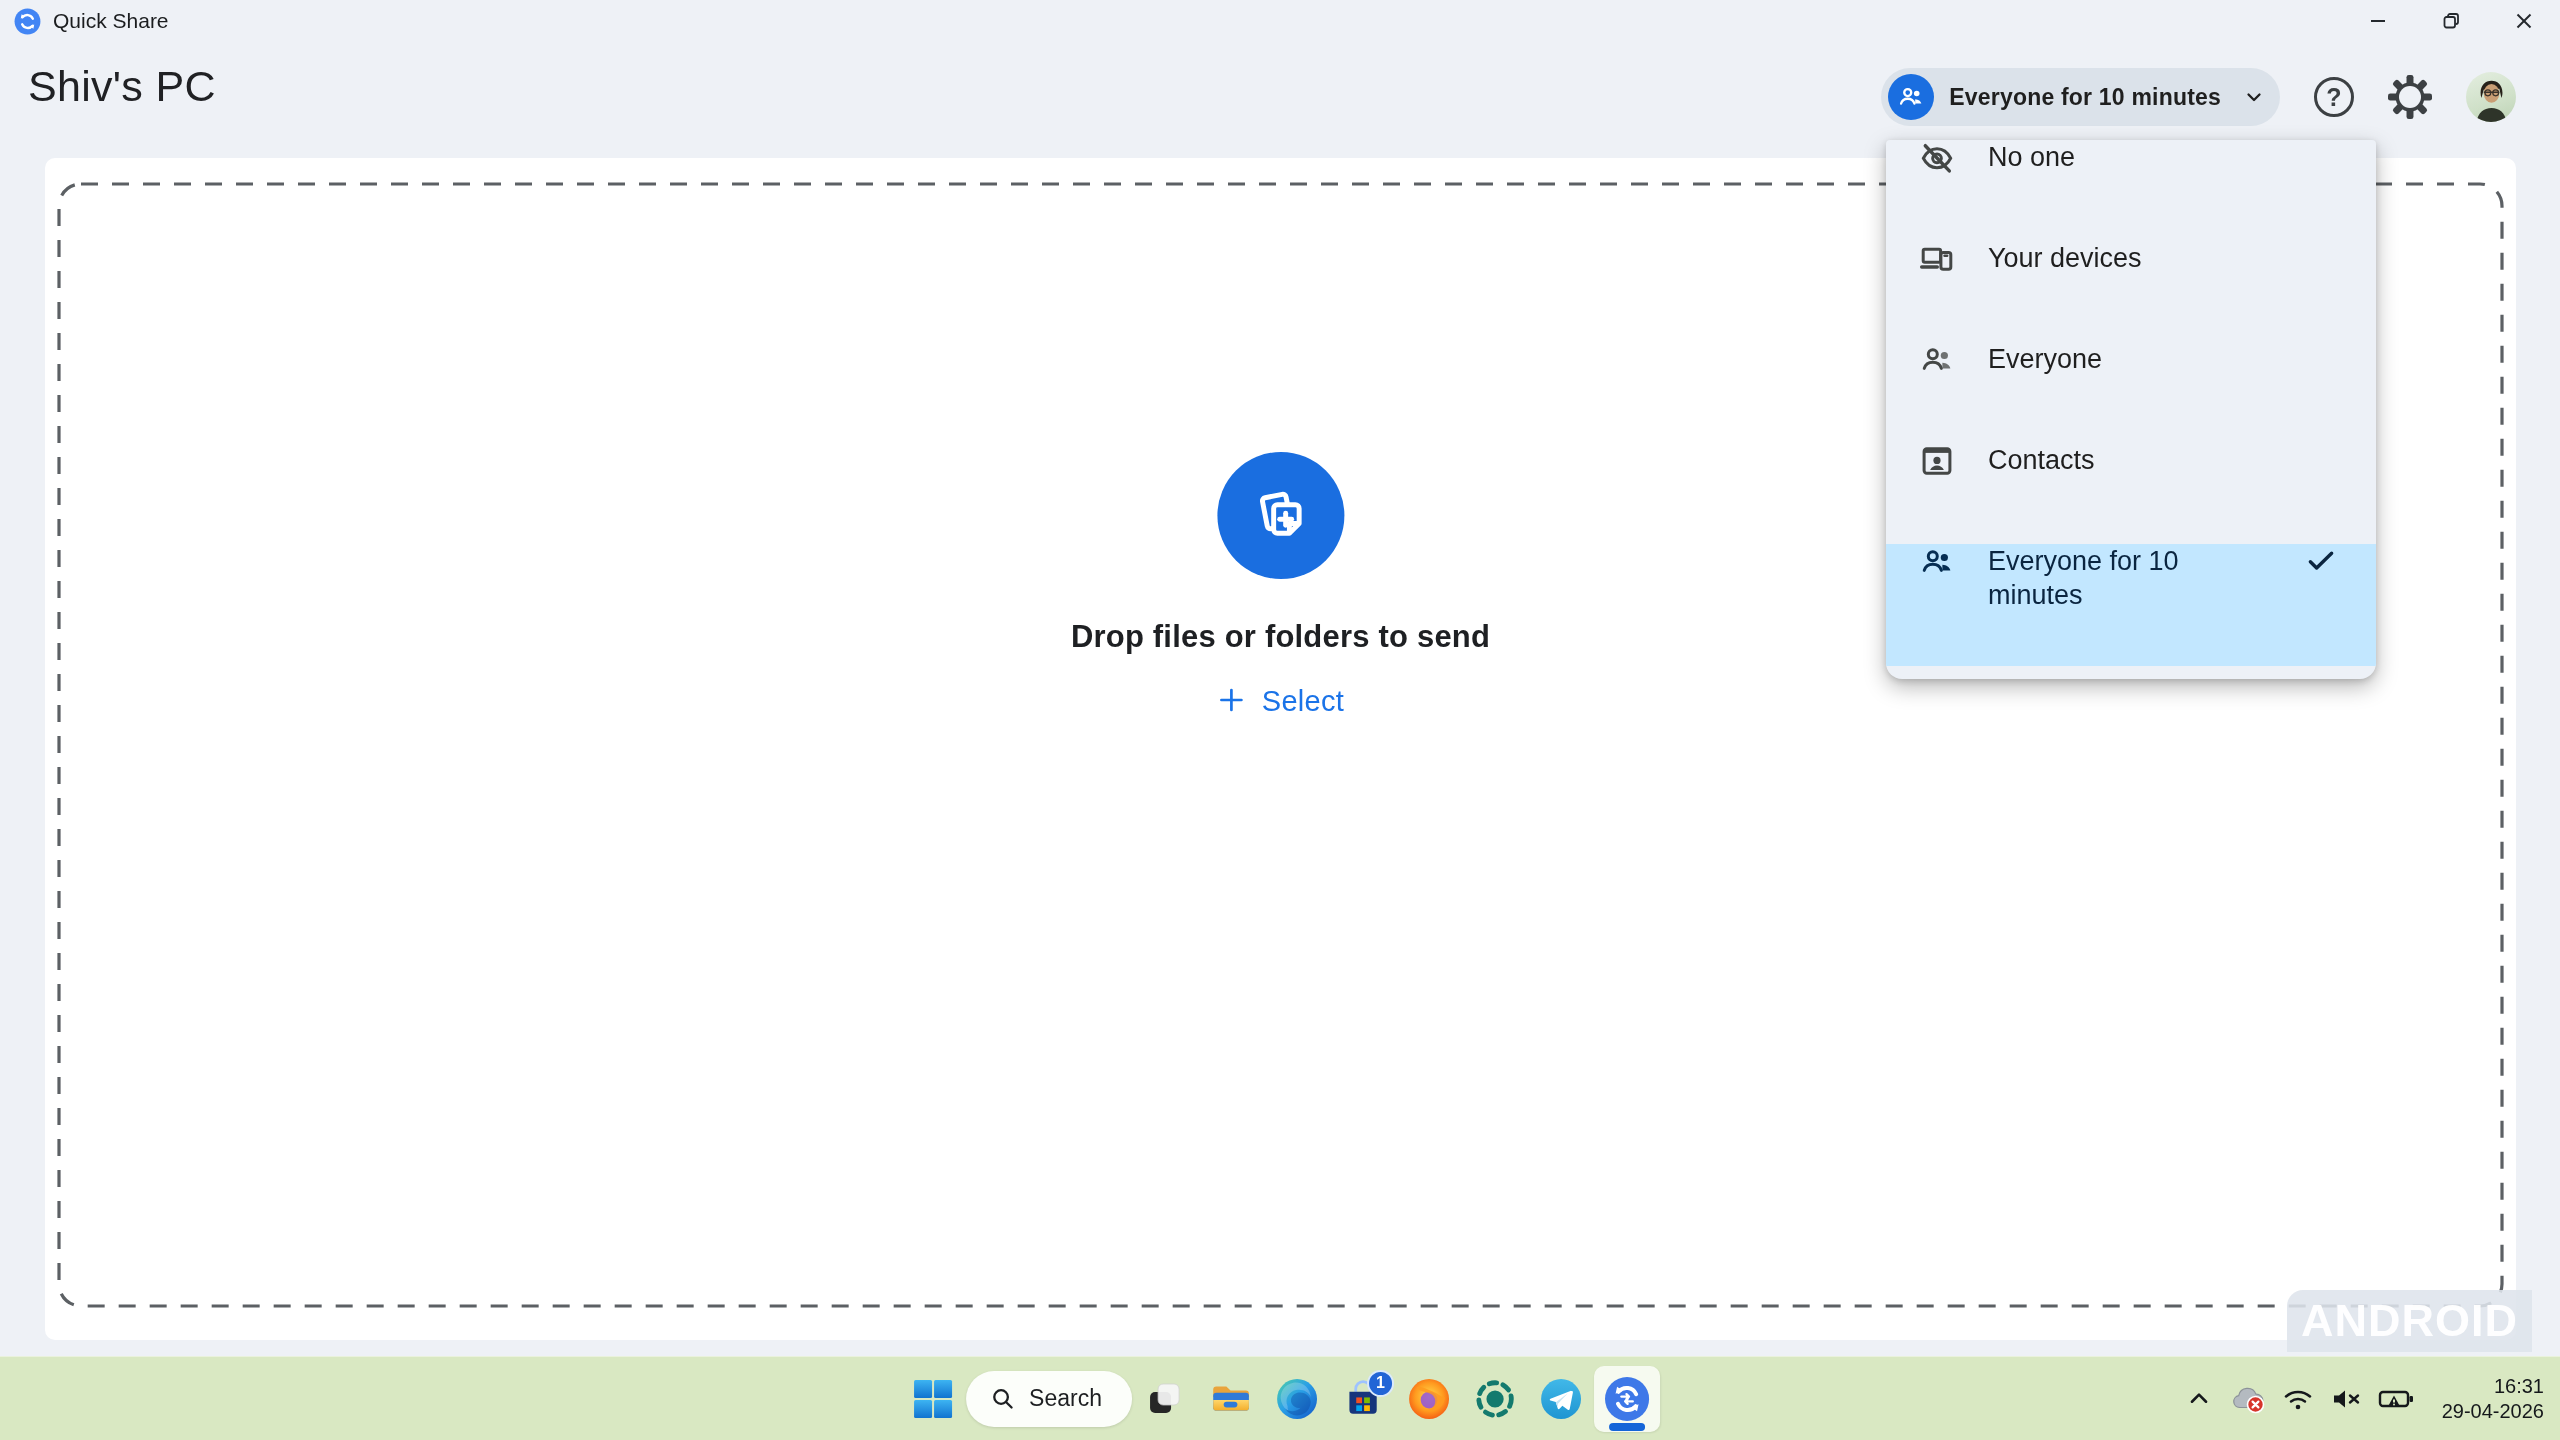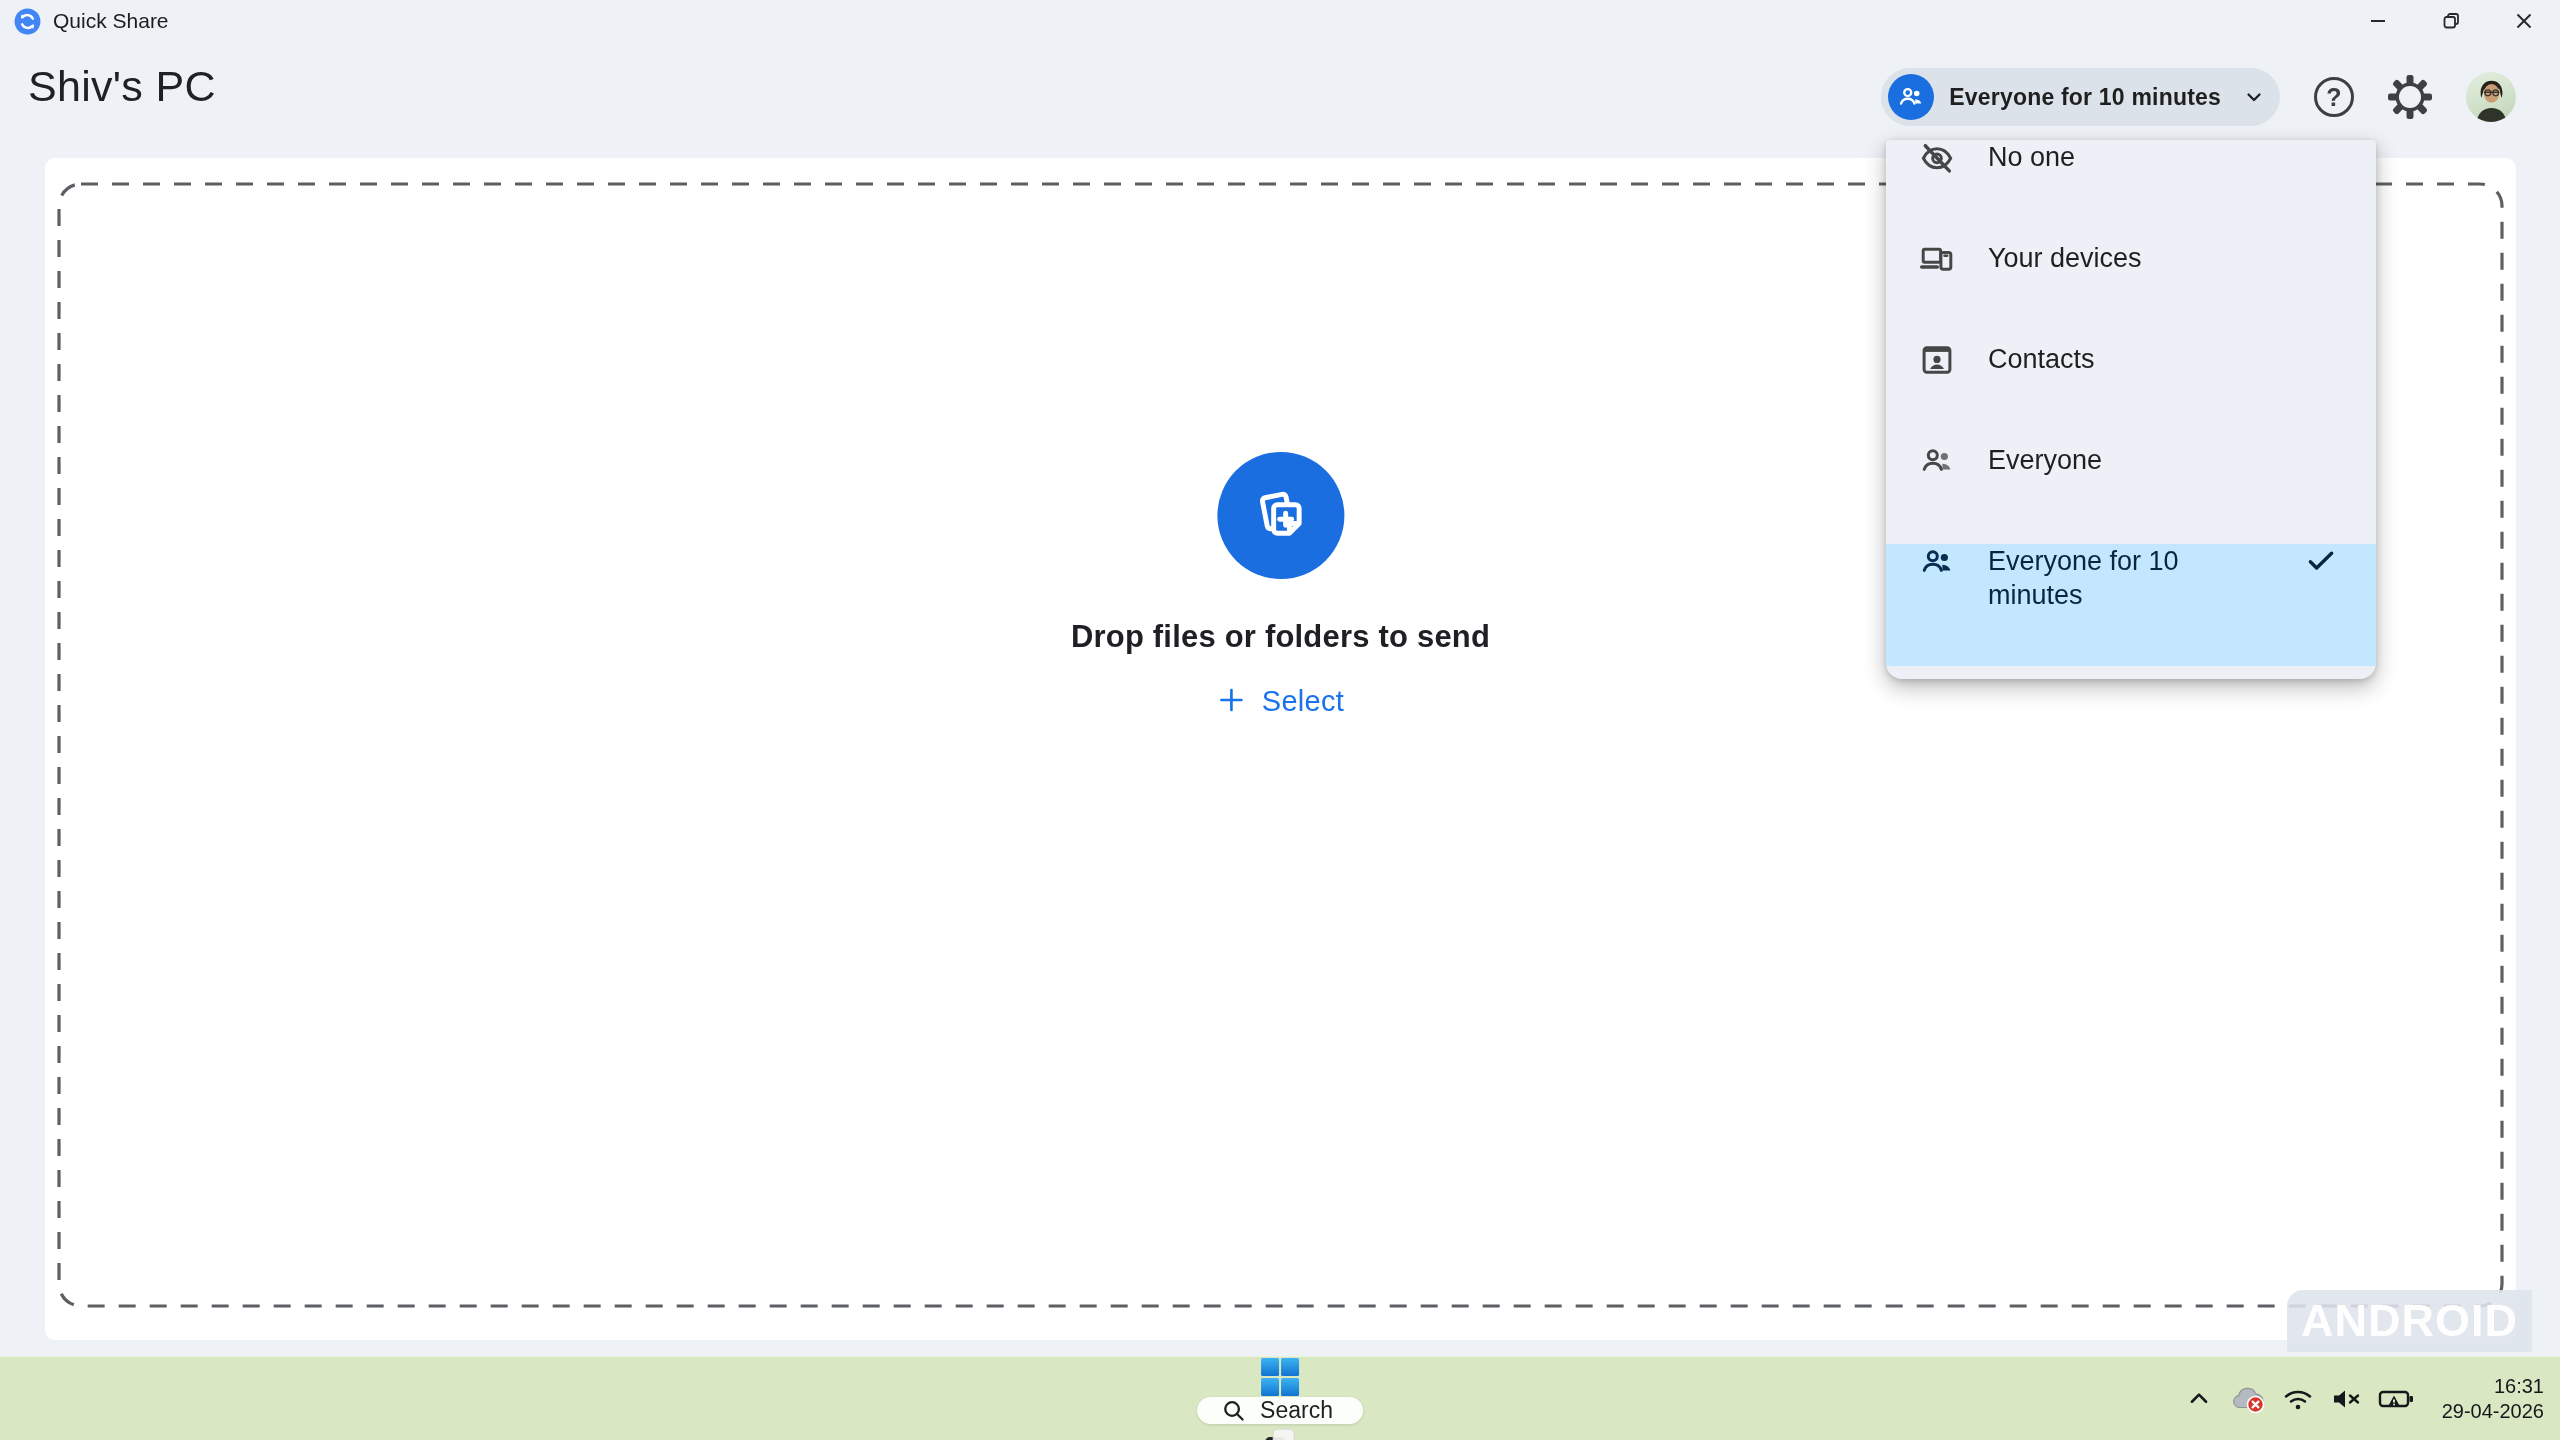--- a/index.html
+++ b/index.html
@@ -81,21 +81,21 @@
   .menu-item.selected .mi-label { color:#0a2540; }
   .mi-check { margin-left:auto; display:flex; color:#0a2540; }
 
   
   .taskbar {
     position:absolute; left:0; right:0; bottom:0; height:84px;
     background:#d9e8c2; border-top:1px solid rgba(255,255,255,.45);
   }
   .tb-center {
     position:absolute; left:50%; top:0; bottom:0; transform:translateX(-50%);
-    display:flex; align-items:center; flex-direction:column;
+    display:flex; align-items:center; 
   }
   .tb-btn { width:66px; height:66px; border-radius:10px; display:flex; align-items:center; justify-content:center; position:relative; }
   .tb-btn.active { background:rgba(252,254,250,.82); box-shadow:0 1px 2px rgba(0,0,0,.08); }
   .tb-underline { position:absolute; bottom:1px; left:50%; transform:translateX(-50%); width:36px; height:8px; border-radius:4px; background:#1565d8; }
   .search-pill {
     height:56px; border-radius:28px; background:#fcfefa; display:flex; align-items:center;
     gap:13px; padding:0 30px 0 24px; box-shadow:0 1px 3px rgba(0,0,0,.12); cursor:pointer;
   }
   .search-pill .search-label { font-size:23px; color:#1d1f21; }
   .store-badge {
@@ -279,41 +279,41 @@
         <rect x="14.6" y="7.6" width="6.6" height="11.2" rx="1.5" fill="#edf1f7"></rect>
         <line x1="17" y1="9.8" x2="18.8" y2="9.8" stroke-width="1.6"></line>
       </svg>
     </span>
     <span class="mi-label">Your devices</span>
   </div>
 
   <div class="menu-item">
     <span class="mi-icon">
       <svg viewBox="0 0 24 24" width="36" height="36">
+        <g stroke="currentColor" stroke-width="2" fill="none" stroke-linecap="round">
+          <circle cx="9.2" cy="8.2" r="3"></circle>
+          <path d="M3.5 17.6c.8-2.7 3-4.1 5.7-4.1s4.9 1.4 5.7 4.1"></path>
+        </g>
+        <circle cx="16.9" cy="9" r="2.4" fill="currentColor" opacity=".75"></circle>
+        <path d="M15.6 13.9c2.8.2 4.8 1.6 5.3 3.7h-5.3z" fill="currentColor" opacity=".75"></path>
+      </svg>
+    </span>
+    <span class="mi-label">Everyone</span>
+  </div>
+
+  <div class="menu-item">
+    <span class="mi-icon">
+      <svg viewBox="0 0 24 24" width="36" height="36">
         <rect x="3.4" y="3.8" width="17.2" height="16.4" rx="1.8" fill="none" stroke="currentColor" stroke-width="2"></rect>
         <rect x="3.4" y="3.8" width="17.2" height="2.8" fill="currentColor"></rect>
         <circle cx="12" cy="11.6" r="2.4" fill="currentColor"></circle>
         <path d="M7.4 18c.9-2 2.7-3 4.6-3s3.7 1 4.6 3z" fill="currentColor"></path>
       </svg>
     </span>
     <span class="mi-label">Contacts</span>
-  </div>
-
-  <div class="menu-item">
-    <span class="mi-icon">
-      <svg viewBox="0 0 24 24" width="36" height="36">
-        <g stroke="currentColor" stroke-width="2" fill="none" stroke-linecap="round">
-          <circle cx="9.2" cy="8.2" r="3"></circle>
-          <path d="M3.5 17.6c.8-2.7 3-4.1 5.7-4.1s4.9 1.4 5.7 4.1"></path>
-        </g>
-        <circle cx="16.9" cy="9" r="2.4" fill="currentColor" opacity=".75"></circle>
-        <path d="M15.6 13.9c2.8.2 4.8 1.6 5.3 3.7h-5.3z" fill="currentColor" opacity=".75"></path>
-      </svg>
-    </span>
-    <span class="mi-label">Everyone</span>
   </div>
 
   <div class="menu-item selected">
     <span class="mi-icon">
       <svg viewBox="0 0 24 24" width="36" height="36">
         <g stroke="currentColor" stroke-width="2" fill="none" stroke-linecap="round">
           <circle cx="9.2" cy="8.2" r="3"></circle>
           <path d="M3.5 17.6c.8-2.7 3-4.1 5.7-4.1s4.9 1.4 5.7 4.1"></path>
         </g>
         <circle cx="16.9" cy="9" r="2.4" fill="currentColor"></circle>

